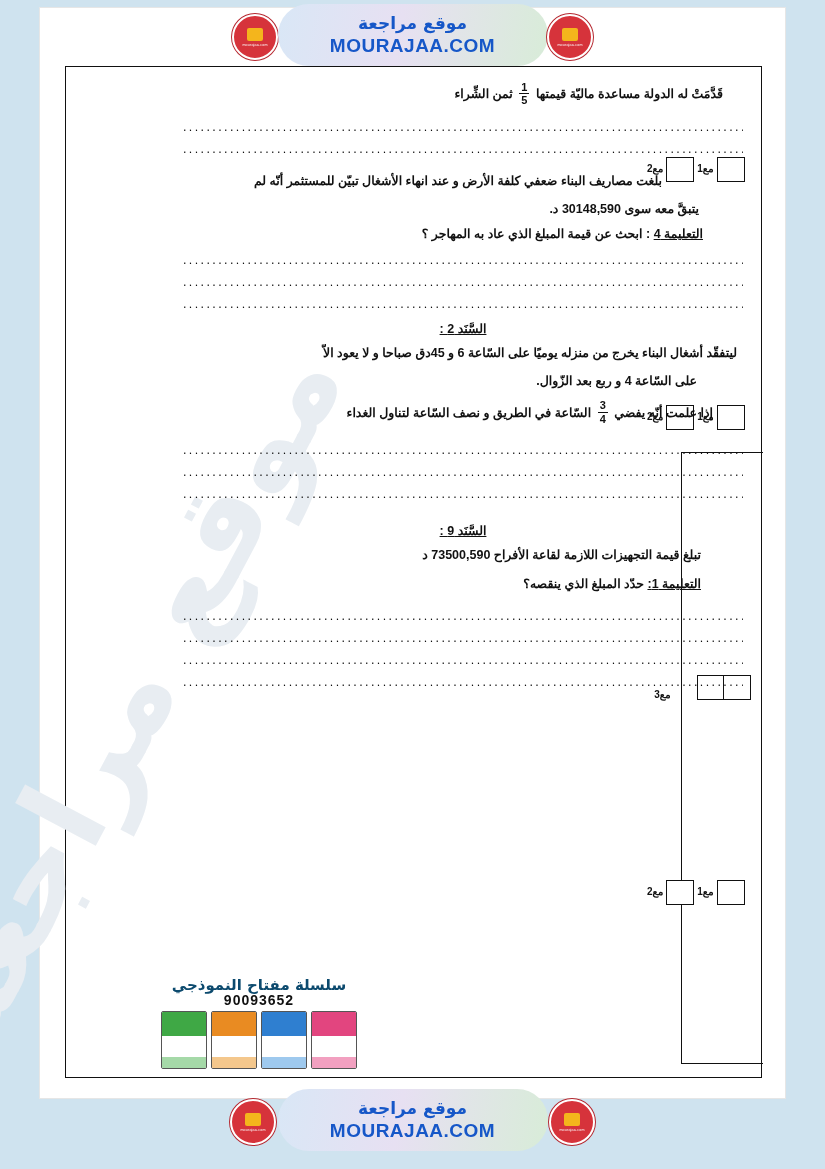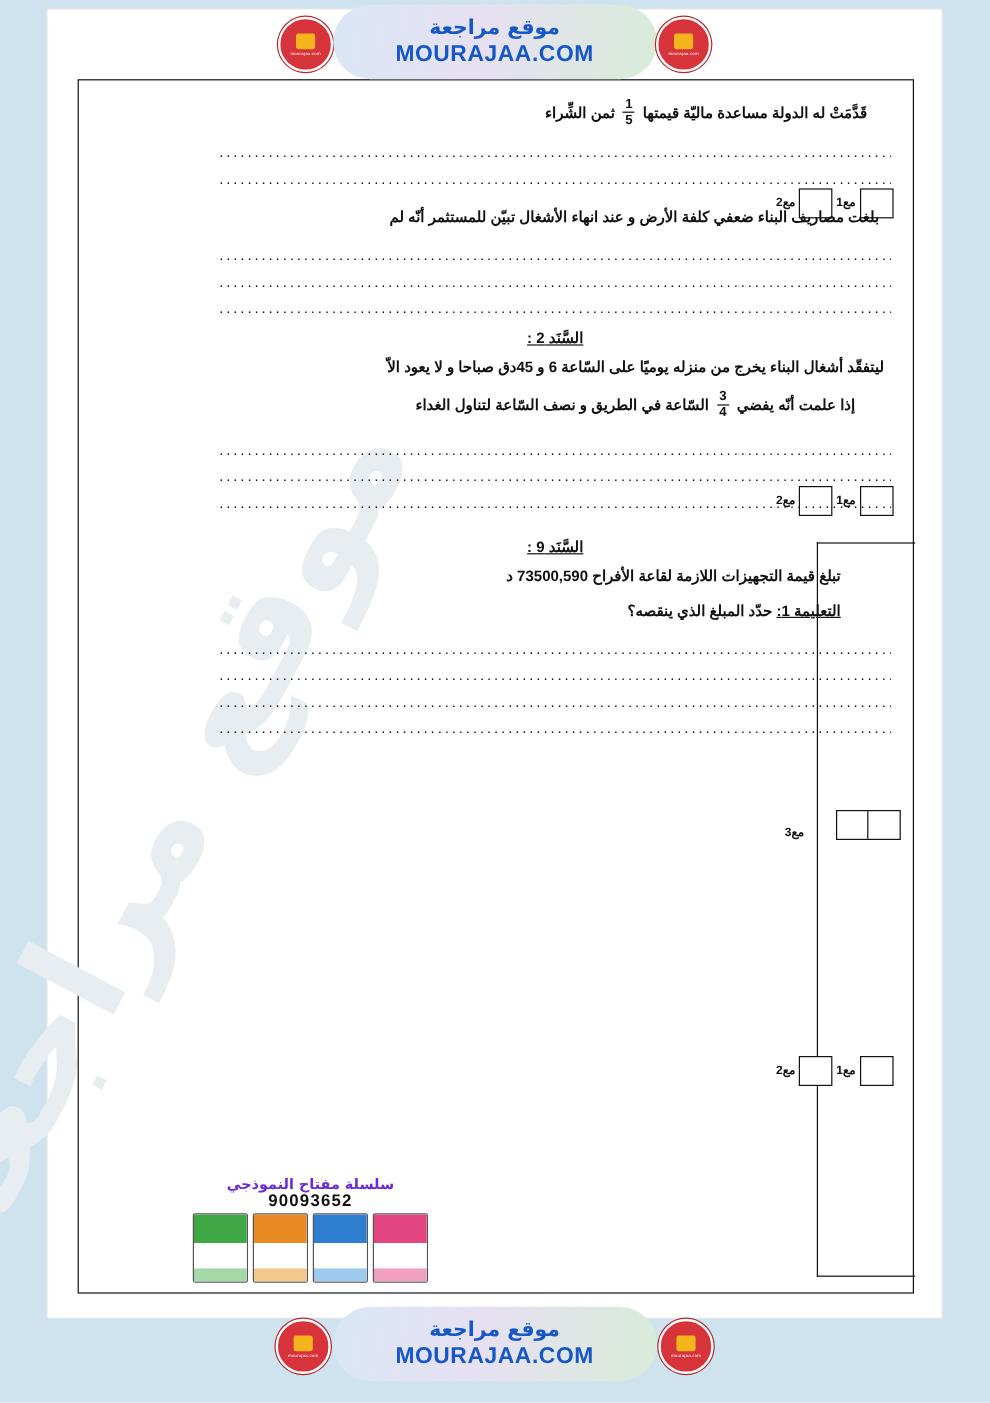--- a/index.html
+++ b/index.html
@@ -163,21 +163,21 @@
   .frac .den{display:block;border-top:1.3px solid #111;padding:0 2px;}
 
   
   .footer-brand{
     position:absolute;
     left:78px;bottom:8px;
     width:230px;
     text-align:center;
   }
   .fb-title{
-    font-size:12px;font-weight:bold;color:#6d28d9;letter-spacing:1px;
+    font-size:15px;font-weight:bold;color:#0c4a6e;letter-spacing:1px;
     font-family:"DejaVu Sans", sans-serif;
     direction:rtl;
   }
   .fb-phone{
     font-size:14px;font-weight:bold;color:#111;letter-spacing:1px;
     margin-top:-2px;
     font-family:"Liberation Sans", sans-serif;
   }
   .books{
     display:flex;gap:4px;justify-content:center;margin-top:3px;
@@ -249,31 +249,37 @@
         </span>
         <span>ثمن الشِّراء</span>
       </div>
 
 
       <div class="dots-block" style="margin-top:8px;">
         <div class="dots">......................................................................................................................................</div>
         <div class="dots">......................................................................................................................................</div>
       </div>
 
-      <div class="para" style="padding-right:10px;margin-top:8px;">بلغت مصاريف البناء ضعفي كلفة الأرض و عند انهاء الأشغال تبيّن للمستثمر أنّه لم</div>
-
+      <div class="para" style="padding-right:10px;margin-top:8px;text-align:center;">بلغت مصاريف البناء ضعفي كلفة الأرض و عند انهاء الأشغال تبيّن للمستثمر أنّه لم</div>
+      <div class="para" style="padding-right:44px;">يتبقَّ معه سوى 30148,590 د.</div>
+
+      <div class="task" style="padding-right:40px;margin-top:4px;">
+        <span class="u">التعليمة 4</span>
+        <span>: ابحث عن قيمة المبلغ الذي عاد به المهاجر ؟</span>
+      </div>
 
       <div class="dots-block" style="margin-top:8px;">
         <div class="dots">......................................................................................................................................</div>
         <div class="dots">......................................................................................................................................</div>
         <div class="dots">......................................................................................................................................</div>
       </div>
 
       <div class="sanad" style="margin-top:4px;">السَّنَد  2 :</div>
       <div class="para" style="padding-right:6px;">ليتفقّد أشغال البناء يخرج من منزله يوميًا على السّاعة 6 و 45دق صباحا و لا يعود الاّ</div>
+      <div class="para" style="padding-right:46px;">على السّاعة 4 و ربع بعد الزّوال.</div>
 
       <div class="para" style="padding-right:30px;margin-top:6px;">
         <span>إذا علمت أنّه يفضي</span>
         <span class="frac">
           <span class="num">3</span>
           <span class="den">4</span>
         </span>
         <span>السّاعة في الطريق و نصف السّاعة لتناول الغداء</span>
       </div>
 

